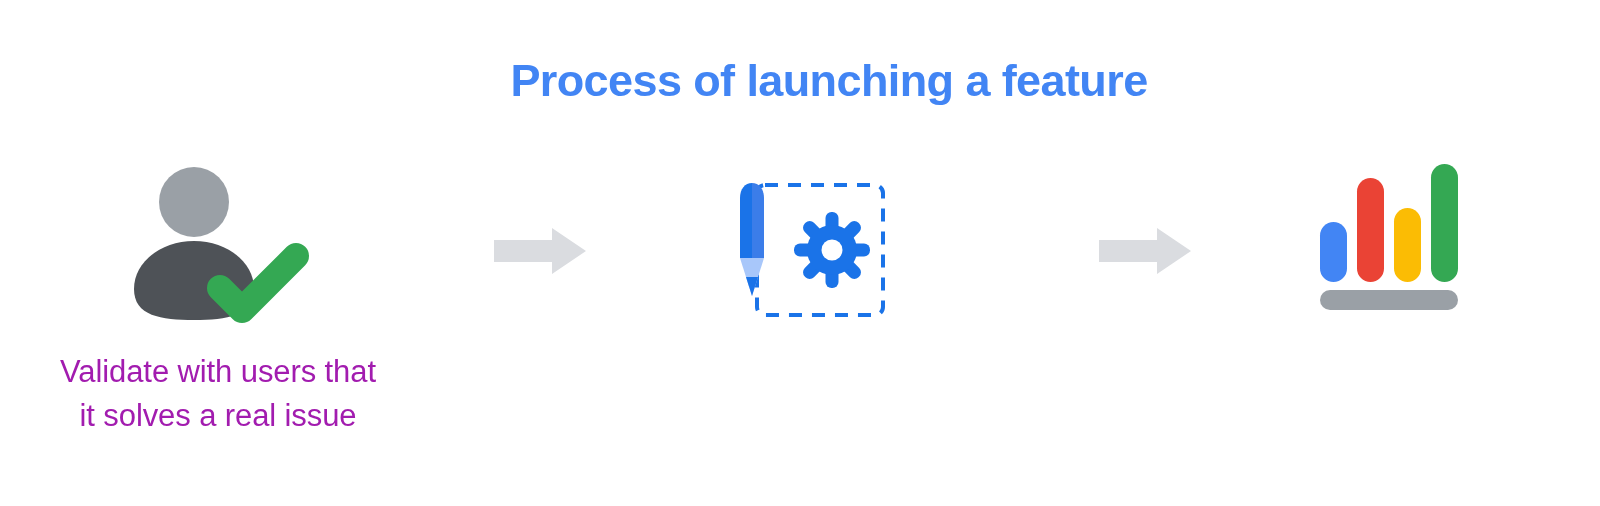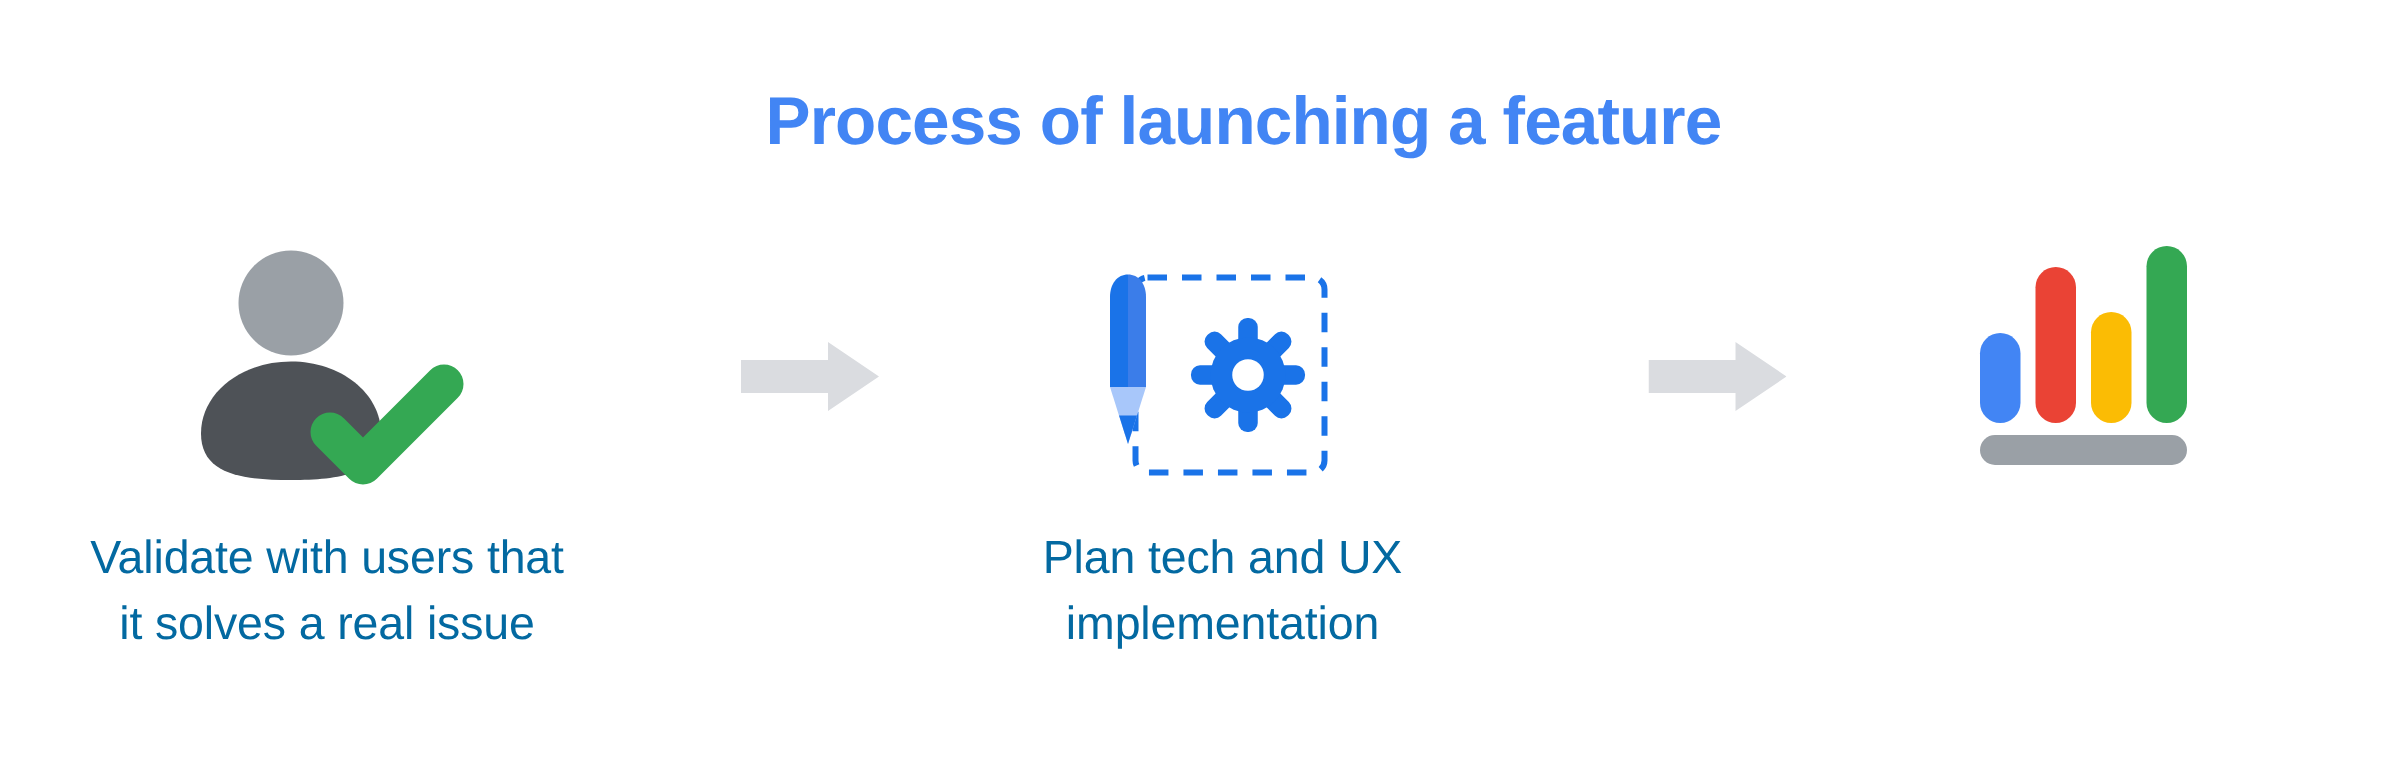--- a/index.html
+++ b/index.html
@@ -51,21 +51,21 @@
   .icon-slot {
     position: relative;
     height: 180px;
     width: 100%;
   }
 
   .caption {
     margin-top: 20px;
     font-size: 31px;
     line-height: 1.42;
-    color: #0369a1;
+    color: #a21caf;
     letter-spacing: -0.1px;
     white-space: pre-line;
   }
 
   
   .arrow {
     position: absolute;
     top: 228px;
     width: 92px;
     height: 46px;
@@ -161,22 +161,20 @@
               <rect x="-6.5" y="18" width="13" height="20" rx="6" transform="rotate(45)"></rect>
               <rect x="-38" y="-6.5" width="20" height="13" rx="6" transform="rotate(45)"></rect>
               <rect x="18" y="-6.5" width="20" height="13" rx="6" transform="rotate(45)"></rect>
             </g>
             <circle cx="0" cy="0" r="25"></circle>
             <circle cx="0" cy="0" r="10.5" fill="#ffffff"></circle>
           </g>
         </svg>
       </div>
     </div>
-    <div class="caption">Plan tech and UX
-implementation</div>
   </div>
 
   <div class="arrow arrow-2">
     <svg viewBox="0 0 92 46" xmlns="http://www.w3.org/2000/svg">
       <path d="M 0 12 L 58 12 L 58 0 L 92 23 L 58 46 L 58 34 L 0 34 Z" fill="#DADCE0"></path>
     </svg>
   </div>
 
   <div class="step step-3">
     <div class="icon-slot">

